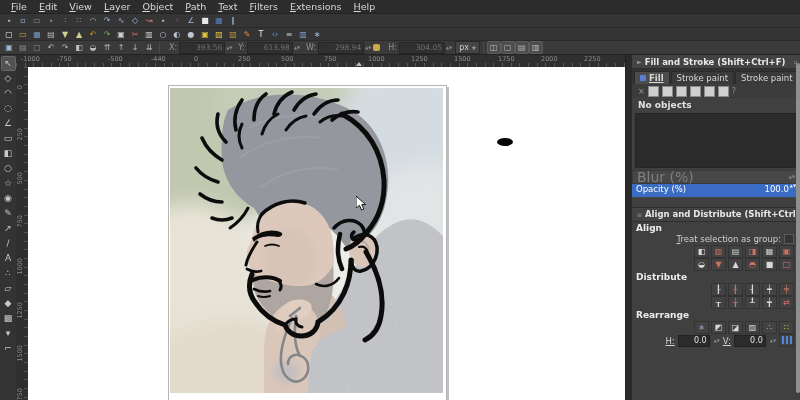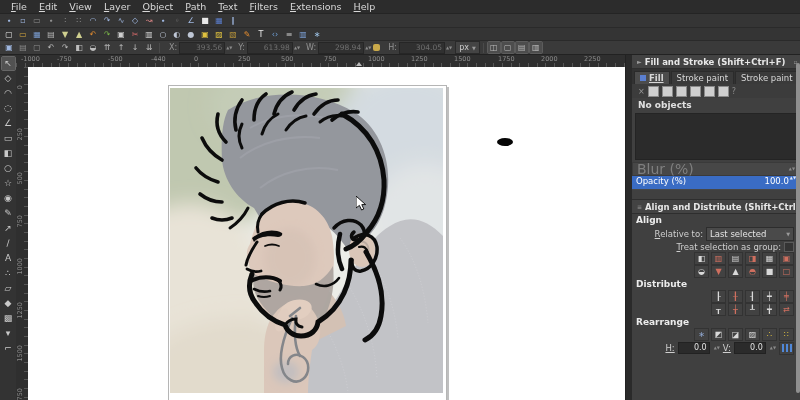--- a/index.html
+++ b/index.html
@@ -384,27 +384,20 @@
     <span class="spin" style="color:#dce6f8">▲▼</span>
   </div>
   <div class="pspacer"></div>
   <div class="ptitle">
     <span class="mini">≡</span>
     <span class="t">Align and Distribute (Shift+Ctrl+A)</span>
     <span class="grow"></span>
 
   </div>
   <div class="plabel">Align</div>
-  <div class="prow" style="height:15px">
-    <span class="lab" style="text-decoration:none">Relative to:</span>
-    <span class="dd">
-      <span>Last selected</span>
-      <span style="font-size:5px;color:#9a9a9a">▼</span>
-    </span>
-  </div>
   <div class="prow" style="height:11px">
     <span class="lab">Treat selection as group:</span>
     <span class="chk"></span>
   </div>
   <div class="icnrow">
       <span class="aicn" style="color: rgb(217, 217, 217);">◧</span>
       <span class="aicn" style="color: rgb(207, 111, 95);">▥</span>
       <span class="aicn" style="color: rgb(217, 217, 217);">▤</span>
       <span class="aicn" style="color: rgb(207, 111, 95);">◨</span>
       <span class="aicn" style="color: rgb(217, 217, 217);">▦</span>

